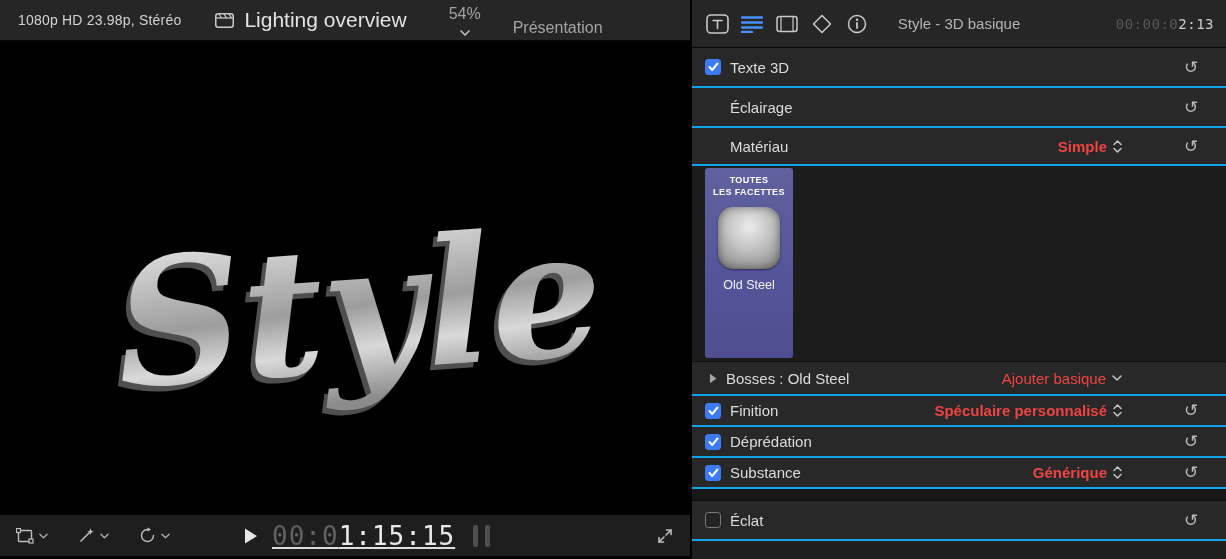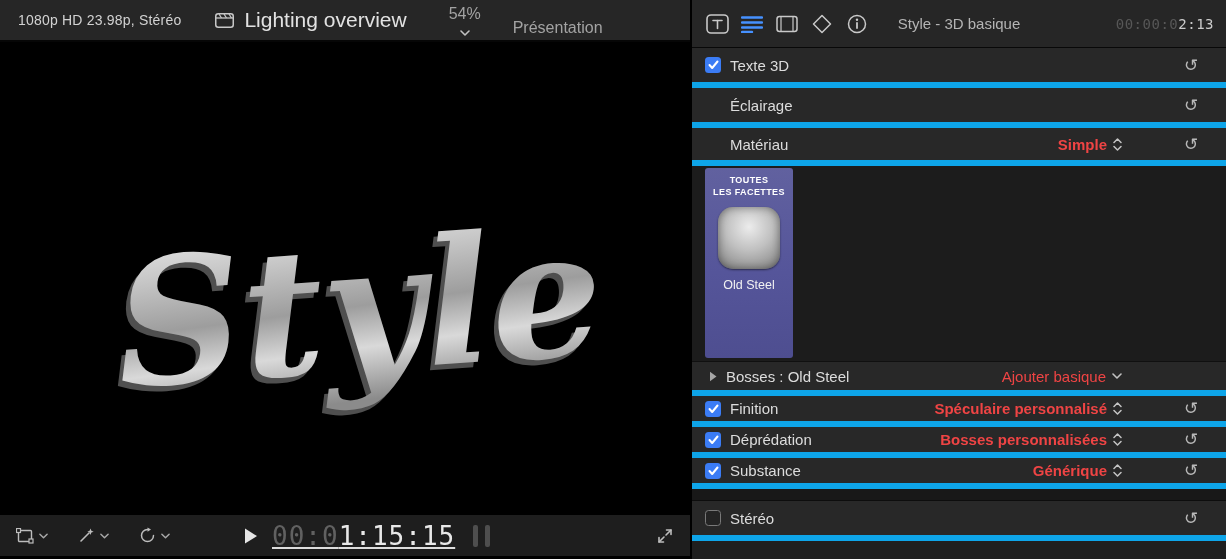--- a/index.html
+++ b/index.html
@@ -43,21 +43,21 @@
               background:#1f1f1f; border-left:2px solid #000; display:flex; flex-direction:column; }
   .i-top{ flex:none; height:48px; background:#262626; border-bottom:1px solid #080808;
           display:flex; align-items:center; position:relative; padding:0 12px 0 13px; }
   .tabs{ display:flex; align-items:center; gap:11px; }
   .tab{ width:24px; height:24px; display:flex; align-items:center; justify-content:center; }
   .i-title{ position:absolute; left:50%; transform:translateX(-50%); font-size:15px; color:#b4b4b4; white-space:nowrap; }
   .i-tc{ margin-left:auto; font-family:"DejaVu Sans Mono", monospace; font-size:14px; letter-spacing:.5px; display:flex; }
   .i-tc .tc-dim{ color:#575757; } .i-tc .tc-bright{ color:#cccccc; }
 
   .irow{ flex:none; display:flex; align-items:center; padding:0 26px 0 13px;
-         background:#282828; border-bottom:6px solid #0ea5e9; font-size:15px; color:#dcdcdc; }
+         background:#282828; border-bottom:2px solid #0ea5e9; font-size:15px; color:#dcdcdc; }
   .h40{ height:40px; } .h38{ height:38px; } .h34{ height:34px; } .h31{ height:31px; }
   .lbl{ white-space:nowrap; }
   .indent{ margin-left:25px; }
   .left-grp{ display:flex; align-items:center; gap:9px; }
   .right-grp{ margin-left:auto; display:flex; align-items:center; }
   .popup{ display:flex; align-items:center; gap:6px; font-weight:600; color:#ef4444; cursor:default; white-space:nowrap; }
   .popup.light{ font-weight:500; }
   .reset{ margin-left:60px; width:18px; text-align:center; font-size:17px; color:#b9b9b9;
           line-height:1; cursor:default; font-family:"DejaVu Sans", sans-serif; }
   .reset.alone{ margin-left:0; }
@@ -332,27 +332,20 @@
     <div class="irow h31">
       <div class="left-grp">
         <div class="checkbox on">
           <svg class="icon" width="11" height="10" viewBox="0 0 11 10">
             <polyline points="1.5,5 4.2,8 9.5,1.5" fill="none" stroke="#fff" stroke-width="2" stroke-linecap="round" stroke-linejoin="round"></polyline>
           </svg>
         </div>
         <span class="lbl">Déprédation</span>
       </div>
       <div class="right-grp">
-        <div class="popup">
-          <span>Bosses personnalisées</span>
-          <svg class="icon" width="9" height="13" viewBox="0 0 9 13">
-            <polyline points="1,4.5 4.5,1 8,4.5" fill="none" stroke="#c4c4c4" stroke-width="1.5" stroke-linecap="round" stroke-linejoin="round"></polyline>
-            <polyline points="1,8.5 4.5,12 8,8.5" fill="none" stroke="#c4c4c4" stroke-width="1.5" stroke-linecap="round" stroke-linejoin="round"></polyline>
-          </svg>
-        </div>
         <span class="reset">↺</span>
       </div>
     </div>
 
     <div class="irow h31">
       <div class="left-grp">
         <div class="checkbox on">
           <svg class="icon" width="11" height="10" viewBox="0 0 11 10">
             <polyline points="1.5,5 4.2,8 9.5,1.5" fill="none" stroke="#fff" stroke-width="2" stroke-linecap="round" stroke-linejoin="round"></polyline>
           </svg>
@@ -369,21 +362,21 @@
         </div>
         <span class="reset">↺</span>
       </div>
     </div>
 
     <div class="section-gap"></div>
 
     <div class="irow h40">
       <div class="left-grp">
         <div class="checkbox off"></div>
-        <span class="lbl">Stéréo</span>
+        <span class="lbl">Éclat</span>
       </div>
       <div class="right-grp">
         <span class="reset alone">↺</span>
       </div>
     </div>
 
     <div class="i-fill"></div>
   </aside>
 </div>
 

